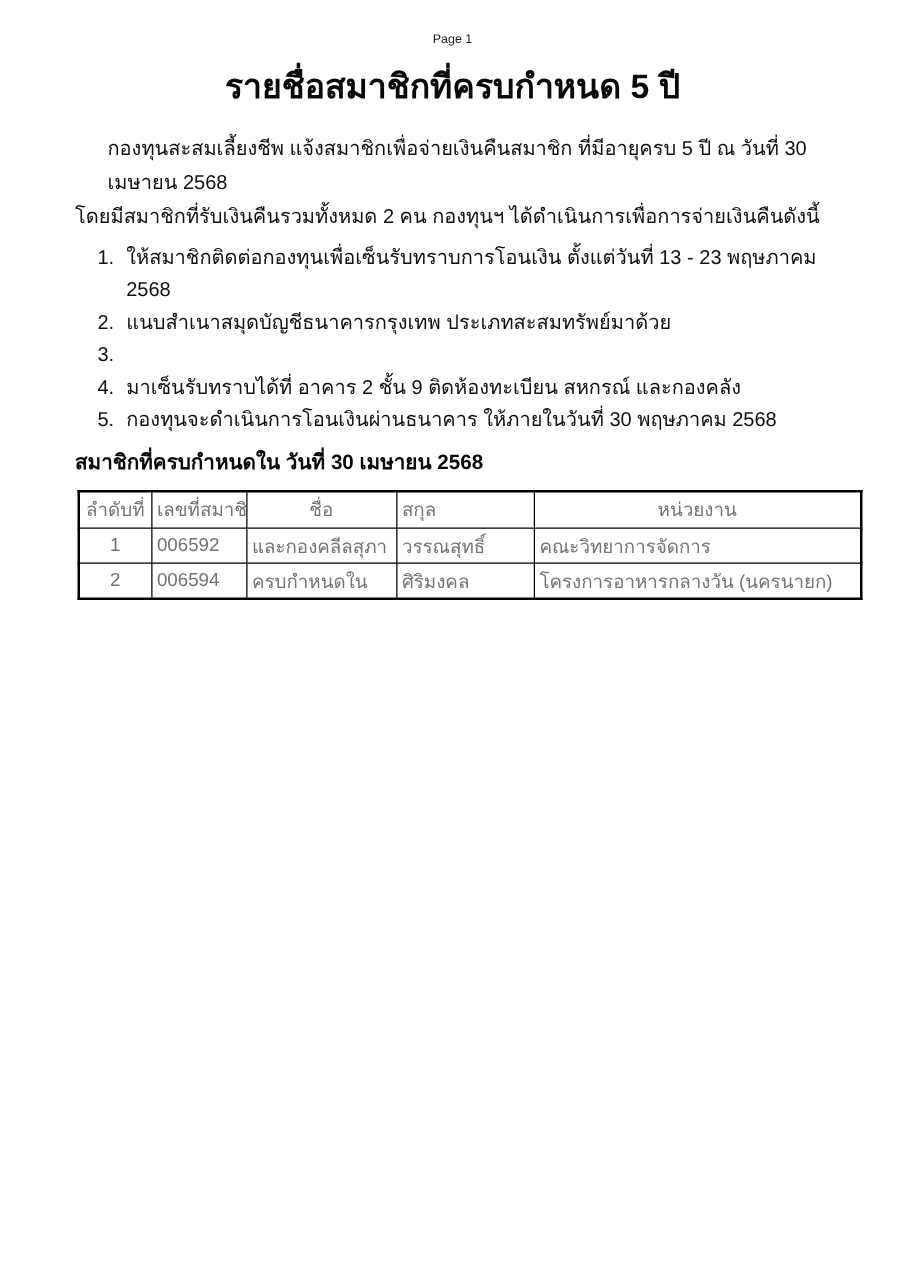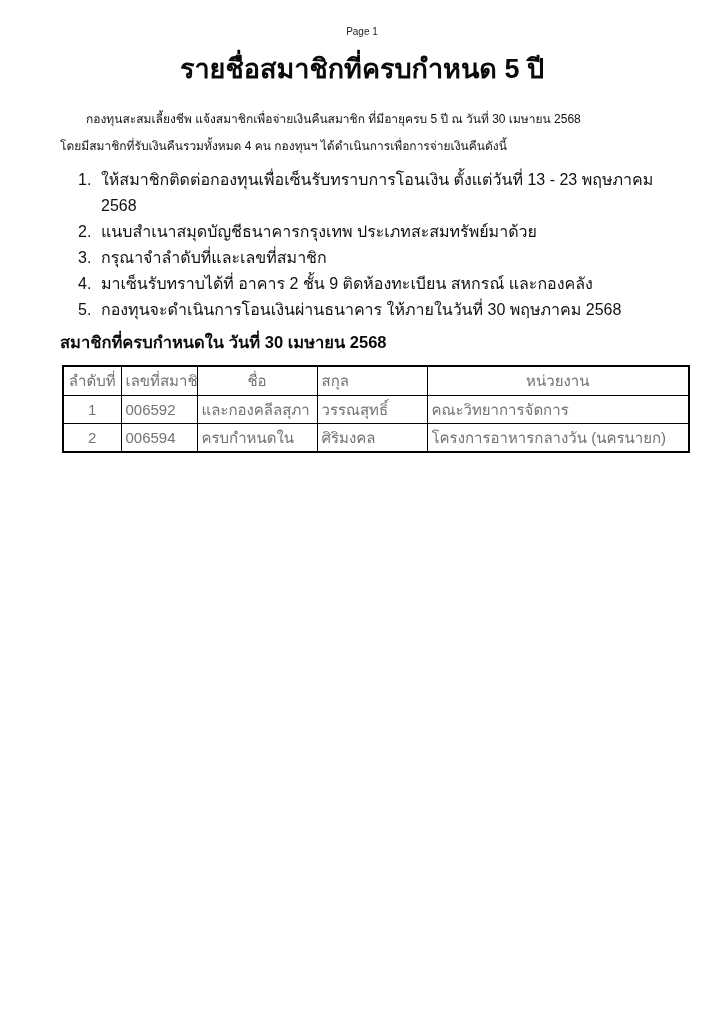--- a/index.html
+++ b/index.html
@@ -25,21 +25,21 @@
   }
   .doc-title {
     margin: 10px 0 16px 0;
     text-align: center;
     font-size: 27px;
     font-weight: bold;
     color: #0a0a0a;
   }
   .intro {
     margin: 0 40px 0 60px;
-    font-size: 12px;
+    font-size: 16px;
     line-height: 27px;
     color: #111111;
   }
   .intro-line-1 { padding-left: 26px; }
   .intro-line-2 { padding-left: 0; }
   .instruction-list {
     margin: 7px 40px 0 78px;
     padding: 0;
     list-style: none;
     font-size: 16px;
@@ -84,35 +84,34 @@
 <body>
 
 <div class="page">
 
   <div class="page-label">Page 1</div>
 
   <div class="doc-title">รายชื่อสมาชิกที่ครบกำหนด 5 ปี</div>
 
   <div class="intro">
     <div class="intro-line-1">กองทุนสะสมเลี้ยงชีพ แจ้งสมาชิกเพื่อจ่ายเงินคืนสมาชิก ที่มีอายุครบ 5 ปี ณ วันที่ 30 เมษายน  2568</div>
-    <div class="intro-line-2">โดยมีสมาชิกที่รับเงินคืนรวมทั้งหมด  4  คน กองทุนฯ ได้ดำเนินการเพื่อการจ่ายเงินคืนดังนี้</div>
+    <div class="intro-line-2">โดยมีสมาชิกที่รับเงินคืนรวมทั้งหมด  2  คน กองทุนฯ ได้ดำเนินการเพื่อการจ่ายเงินคืนดังนี้</div>
   </div>
 
   <ol class="instruction-list">
     <li>
       <span class="li-marker">1.</span>
       <span>ให้สมาชิกติดต่อกองทุนเพื่อเซ็นรับทราบการโอนเงิน ตั้งแต่วันที่ 13 - 23 พฤษภาคม 2568</span>
     </li>
     <li>
       <span class="li-marker">2.</span>
       <span>แนบสำเนาสมุดบัญชีธนาคารกรุงเทพ ประเภทสะสมทรัพย์มาด้วย</span>
     </li>
     <li>
       <span class="li-marker">3.</span>
-      <span>กรุณาจำลำดับที่และเลขที่สมาชิก</span>
     </li>
     <li>
       <span class="li-marker">4.</span>
       <span>มาเซ็นรับทราบได้ที่ อาคาร 2 ชั้น 9 ติดห้องทะเบียน สหกรณ์ และกองคลัง</span>
     </li>
     <li>
       <span class="li-marker">5.</span>
       <span>กองทุนจะดำเนินการโอนเงินผ่านธนาคาร ให้ภายในวันที่ 30 พฤษภาคม 2568</span>
     </li>
   </ol>

